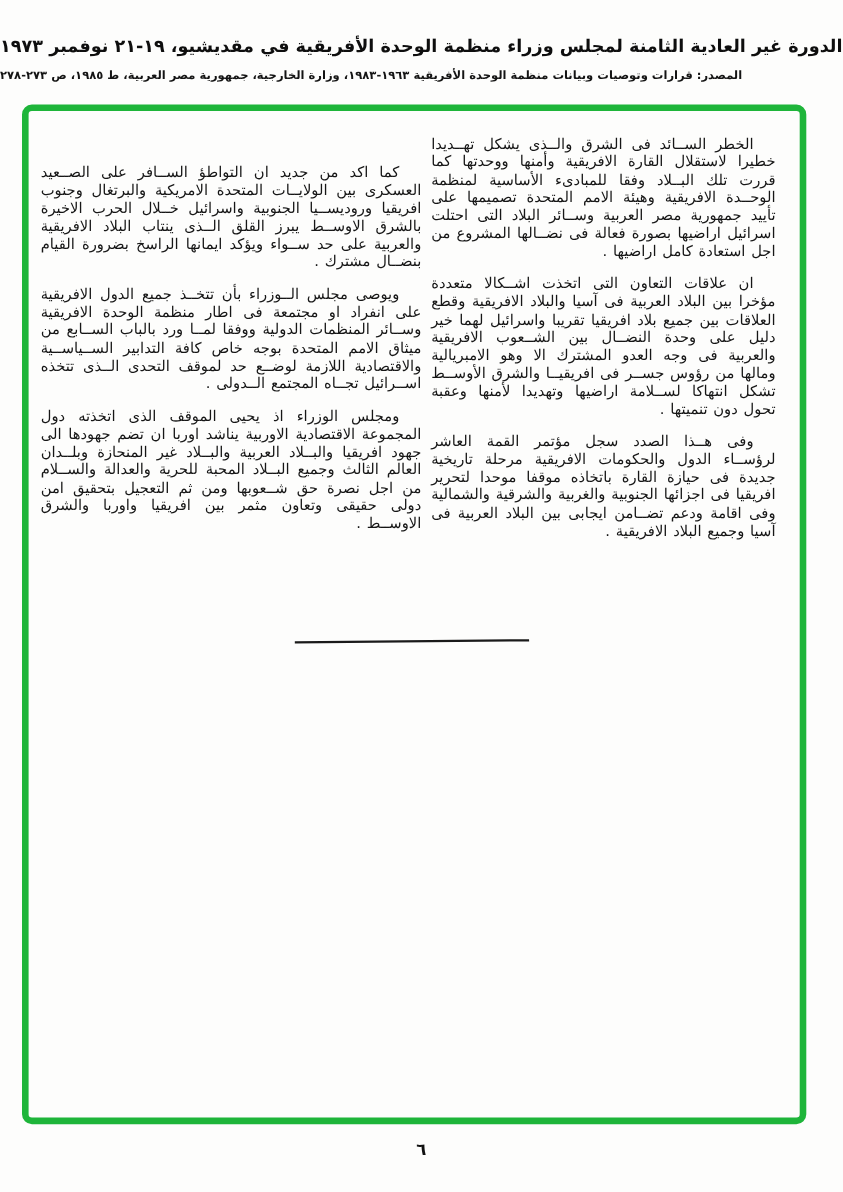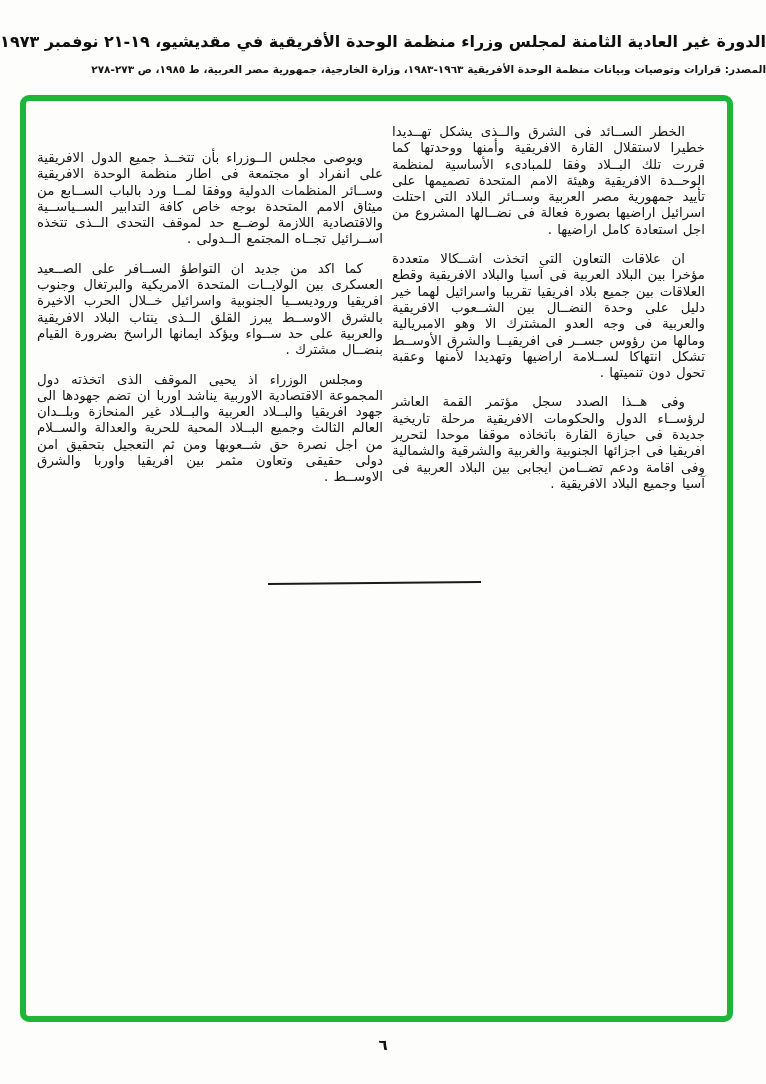--- a/index.html
+++ b/index.html
@@ -26,21 +26,21 @@
     font-weight: bold;
     letter-spacing: 0px;
     color: #0e0e0e;
   }
   .doc-source {
     position: absolute;
     top: 63px;
     left: 0;
     width: 766px;
     direction: rtl;
-    text-align: right;
+    text-align: left;
     font-size: 10.5px;
     font-weight: bold;
     color: #141414;
   }
   .content-frame {
     position: absolute;
     left: 20px;
     top: 95px;
     width: 701px;
     height: 915px;
@@ -102,20 +102,20 @@
 
 <div class="content-frame"></div>
 
 <div class="col col-right">
   <p>الخطر الســائد فى الشرق والــذى يشكل تهــديدا خطيرا لاستقلال القارة الافريقية وأمنها ووحدتها كما قررت تلك البــلاد وفقا للمبادىء الأساسية لمنظمة الوحــدة الافريقية وهيئة الامم المتحدة تصميمها على تأييد جمهورية مصر العربية وســائر البلاد التى احتلت اسرائيل اراضيها بصورة فعالة فى نضــالها المشروع من اجل استعادة كامل اراضيها .</p>
   <p>ان علاقات التعاون التى اتخذت اشــكالا متعددة مؤخرا بين البلاد العربية فى آسيا والبلاد الافريقية وقطع العلاقات بين جميع بلاد افريقيا تقريبا واسرائيل لهما خير دليل على وحدة النضــال بين الشــعوب الافريقية والعربية فى وجه العدو المشترك الا وهو الامبريالية ومالها من رؤوس جســر فى افريقيــا والشرق الأوســط تشكل انتهاكا لســلامة اراضيها وتهديدا لأمنها وعقبة تحول دون تنميتها .</p>
   <p>وفى هــذا الصدد سجل مؤتمر القمة العاشر لرؤســاء الدول والحكومات الافريقية مرحلة تاريخية جديدة فى حيازة القارة باتخاذه موقفا موحدا لتحرير افريقيا فى اجزائها الجنوبية والغربية والشرقية والشمالية وفى اقامة ودعم تضــامن ايجابى بين البلاد العربية فى آسيا وجميع البلاد الافريقية .</p>
 </div>
 
 <div class="col col-left">
+  <p>كما اكد من جديد ان التواطؤ الســافر على الصــعيد العسكرى بين الولايــات المتحدة الامريكية والبرتغال وجنوب افريقيا وروديســيا الجنوبية واسرائيل خــلال الحرب الاخيرة بالشرق الاوســط يبرز القلق الــذى ينتاب البلاد الافريقية والعربية على حد ســواء ويؤكد ايمانها الراسخ بضرورة القيام بنضــال مشترك .</p>
   <p>ويوصى مجلس الــوزراء بأن تتخــذ جميع الدول الافريقية على انفراد او مجتمعة فى اطار منظمة الوحدة الافريقية وســائر المنظمات الدولية ووفقا لمــا ورد بالباب الســابع من ميثاق الامم المتحدة بوجه خاص كافة التدابير الســياســية والاقتصادية اللازمة لوضــع حد لموقف التحدى الــذى تتخذه اســرائيل تجــاه المجتمع الــدولى .</p>
-  <p>كما اكد من جديد ان التواطؤ الســافر على الصــعيد العسكرى بين الولايــات المتحدة الامريكية والبرتغال وجنوب افريقيا وروديســيا الجنوبية واسرائيل خــلال الحرب الاخيرة بالشرق الاوســط يبرز القلق الــذى ينتاب البلاد الافريقية والعربية على حد ســواء ويؤكد ايمانها الراسخ بضرورة القيام بنضــال مشترك .</p>
   <p>ومجلس الوزراء اذ يحيى الموقف الذى اتخذته دول المجموعة الاقتصادية الاوربية يناشد اوربا ان تضم جهودها الى جهود افريقيا والبــلاد العربية والبــلاد غير المنحازة وبلــدان العالم الثالث وجميع البــلاد المحبة للحرية والعدالة والســلام من اجل نصرة حق شــعوبها ومن ثم التعجيل بتحقيق امن دولى حقيقى وتعاون مثمر بين افريقيا واوربا والشرق الاوســط .</p>
 </div>
 
 <div class="divider-line"></div>
 
 <div class="page-number">٦</div>
 
 </body></html>

